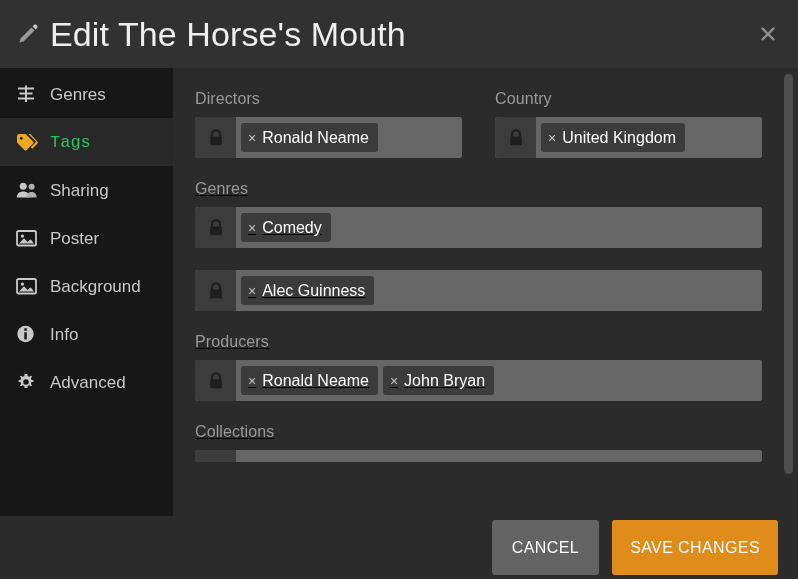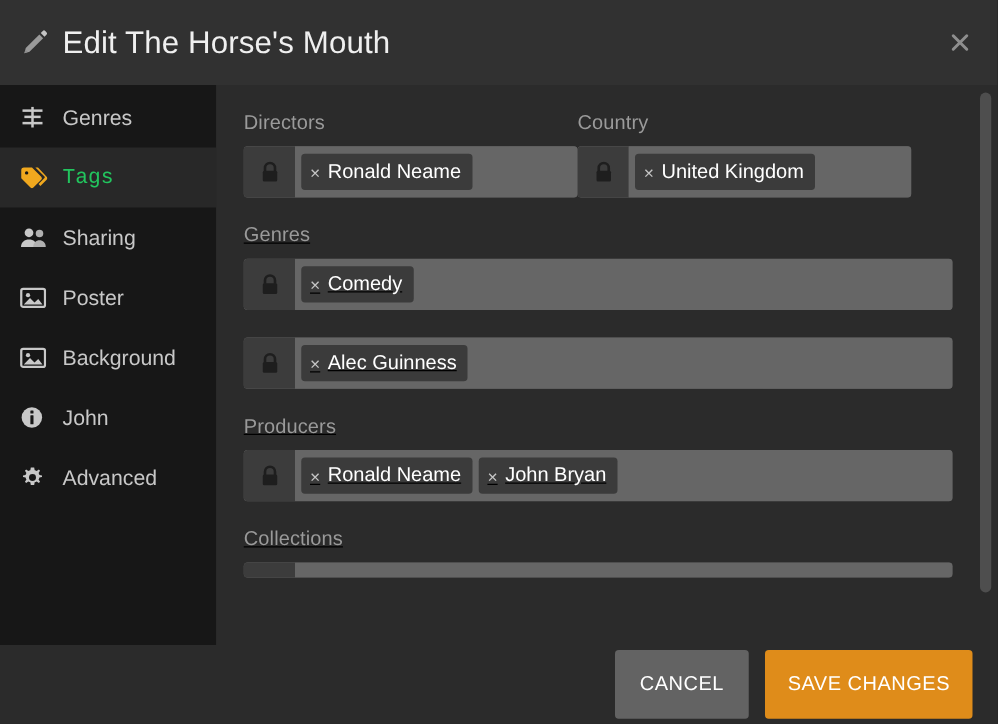--- a/index.html
+++ b/index.html
@@ -30,21 +30,21 @@
     position: relative;
   }
   .header-icon {
     width: 28px; height: 28px;
     display: flex; align-items: center; justify-content: center;
     margin-right: 8px;
     flex: 0 0 auto;
   }
   .header-title {
     color: #efefef;
-    font-size: 25px;
+    font-size: 34px;
     letter-spacing: 0.1px;
     white-space: nowrap;
   }
   .close-btn {
     position: absolute;
     right: 12px; top: 50%;
     transform: translateY(-50%);
     width: 36px; height: 36px;
     display: flex; align-items: center; justify-content: center;
     cursor: pointer;
@@ -92,20 +92,21 @@
   .content {
     flex: 1 1 auto;
     background: #2b2b2b;
     position: relative;
     overflow: hidden;
     padding: 22px 36px 0 22px;
     box-sizing: border-box;
   }
   .row {
     display: flex;
+    gap: 33px;
   }
   .field {
     margin-bottom: 22px;
   }
   .field.half { width: 267px; flex: 0 0 267px; }
   .field.full { width: 567px; text-decoration: underline; }
   .field-label {
     color: #9a9a9a;
     font-size: 16px;
     margin-bottom: 9px;
@@ -292,21 +293,21 @@
       </div>
 
       <div class="nav-item">
         <span class="nav-icon">
           <svg width="20" height="18" viewBox="0 0 20 18">
             <circle cx="9.5" cy="9" r="8.2" fill="#c8c8c8"></circle>
             <rect x="8.3" y="3.3" width="2.5" height="2.5" rx="0.4" fill="#171717"></rect>
             <rect x="8.3" y="7.2" width="2.5" height="7.2" rx="0.4" fill="#171717"></rect>
           </svg>
         </span>
-        <span class="nav-label">John</span>
+        <span class="nav-label">Info</span>
       </div>
 
       <div class="nav-item">
         <span class="nav-icon">
           <svg width="20" height="18" viewBox="0 0 20 20">
             <path d="M10 1.2 l1.5 0 0.45 2.3 a6.6 6.6 0 0 1 1.75 0.73 l1.95-1.3 1.06 1.06 -1.3 1.95 a6.6 6.6 0 0 1 0.73 1.75 l2.3 0.45 0 1.5 -2.3 0.45 a6.6 6.6 0 0 1-0.73 1.75 l1.3 1.95 -1.06 1.06 -1.95-1.3 a6.6 6.6 0 0 1-1.75 0.73 l-0.45 2.3 -1.5 0 -1.5 0 -0.45-2.3 a6.6 6.6 0 0 1-1.75-0.73 l-1.95 1.3 -1.06-1.06 1.3-1.95 a6.6 6.6 0 0 1-0.73-1.75 l-2.3-0.45 0-1.5 2.3-0.45 a6.6 6.6 0 0 1 0.73-1.75 l-1.3-1.95 1.06-1.06 1.95 1.3 a6.6 6.6 0 0 1 1.75-0.73 l0.45-2.3 z" fill="#c8c8c8"></path>
             <circle cx="10" cy="10" r="3.1" fill="#171717"></circle>
           </svg>
         </span>
         <span class="nav-label">Advanced</span>

